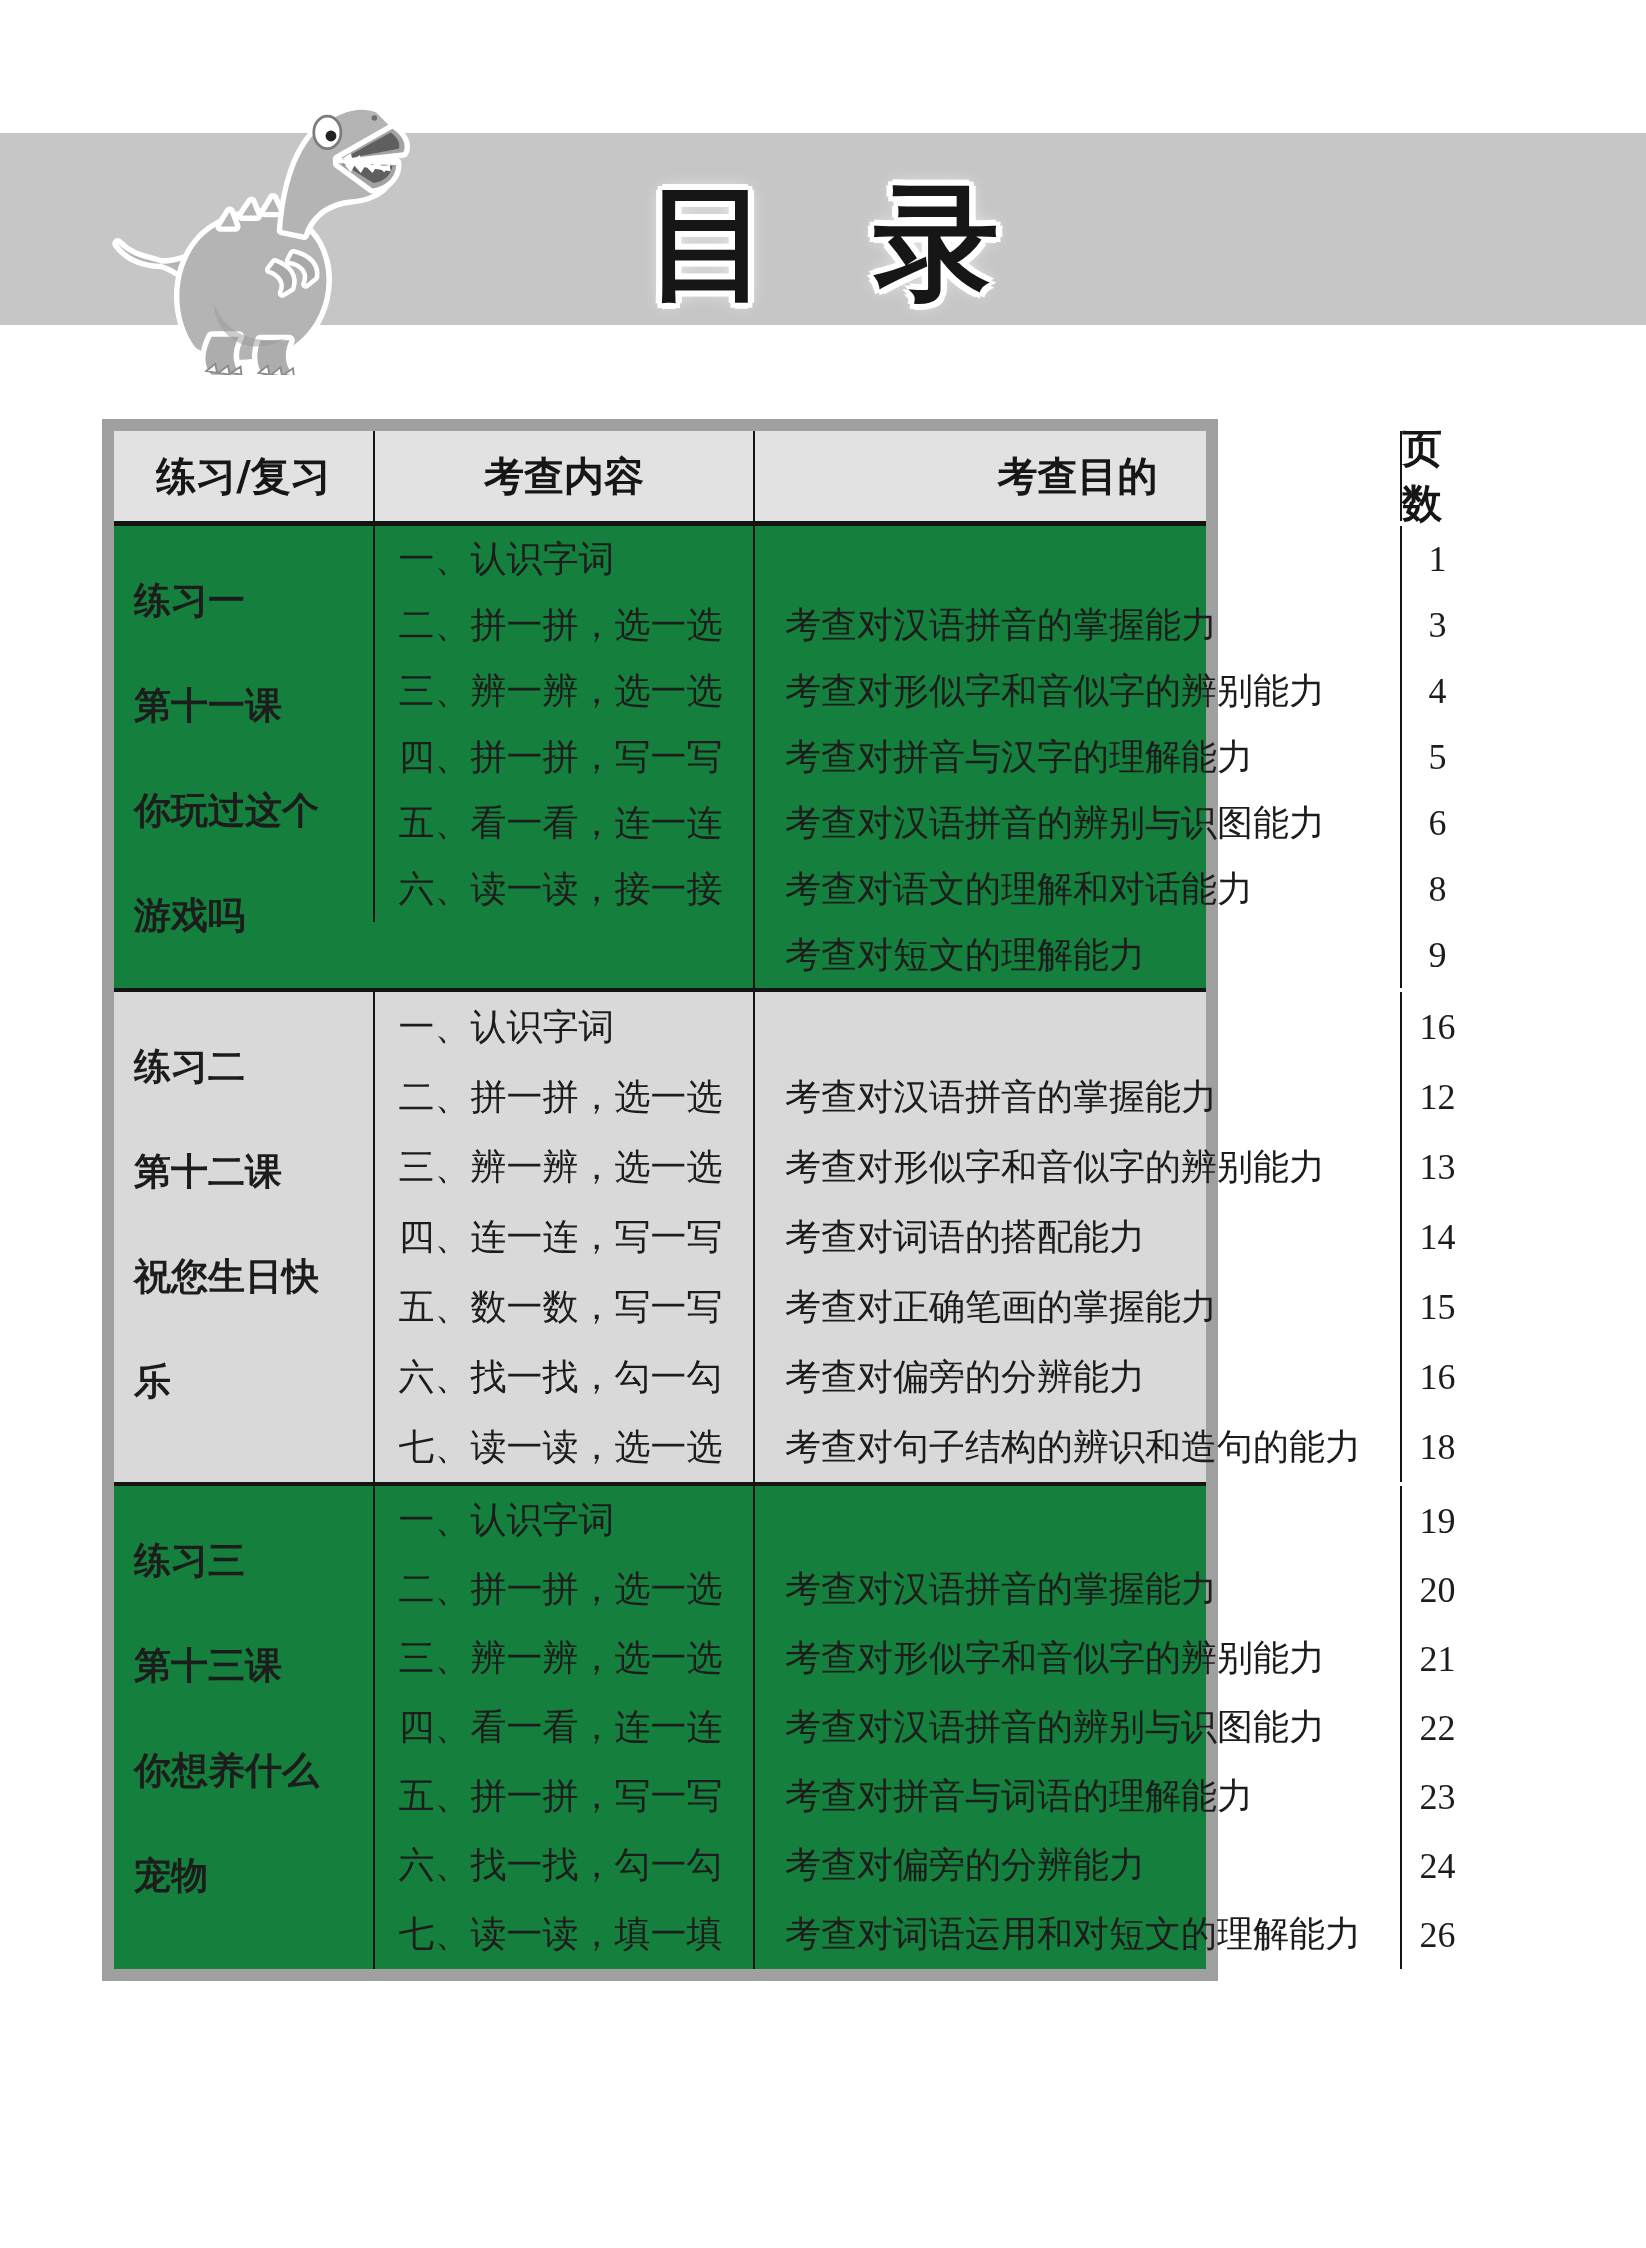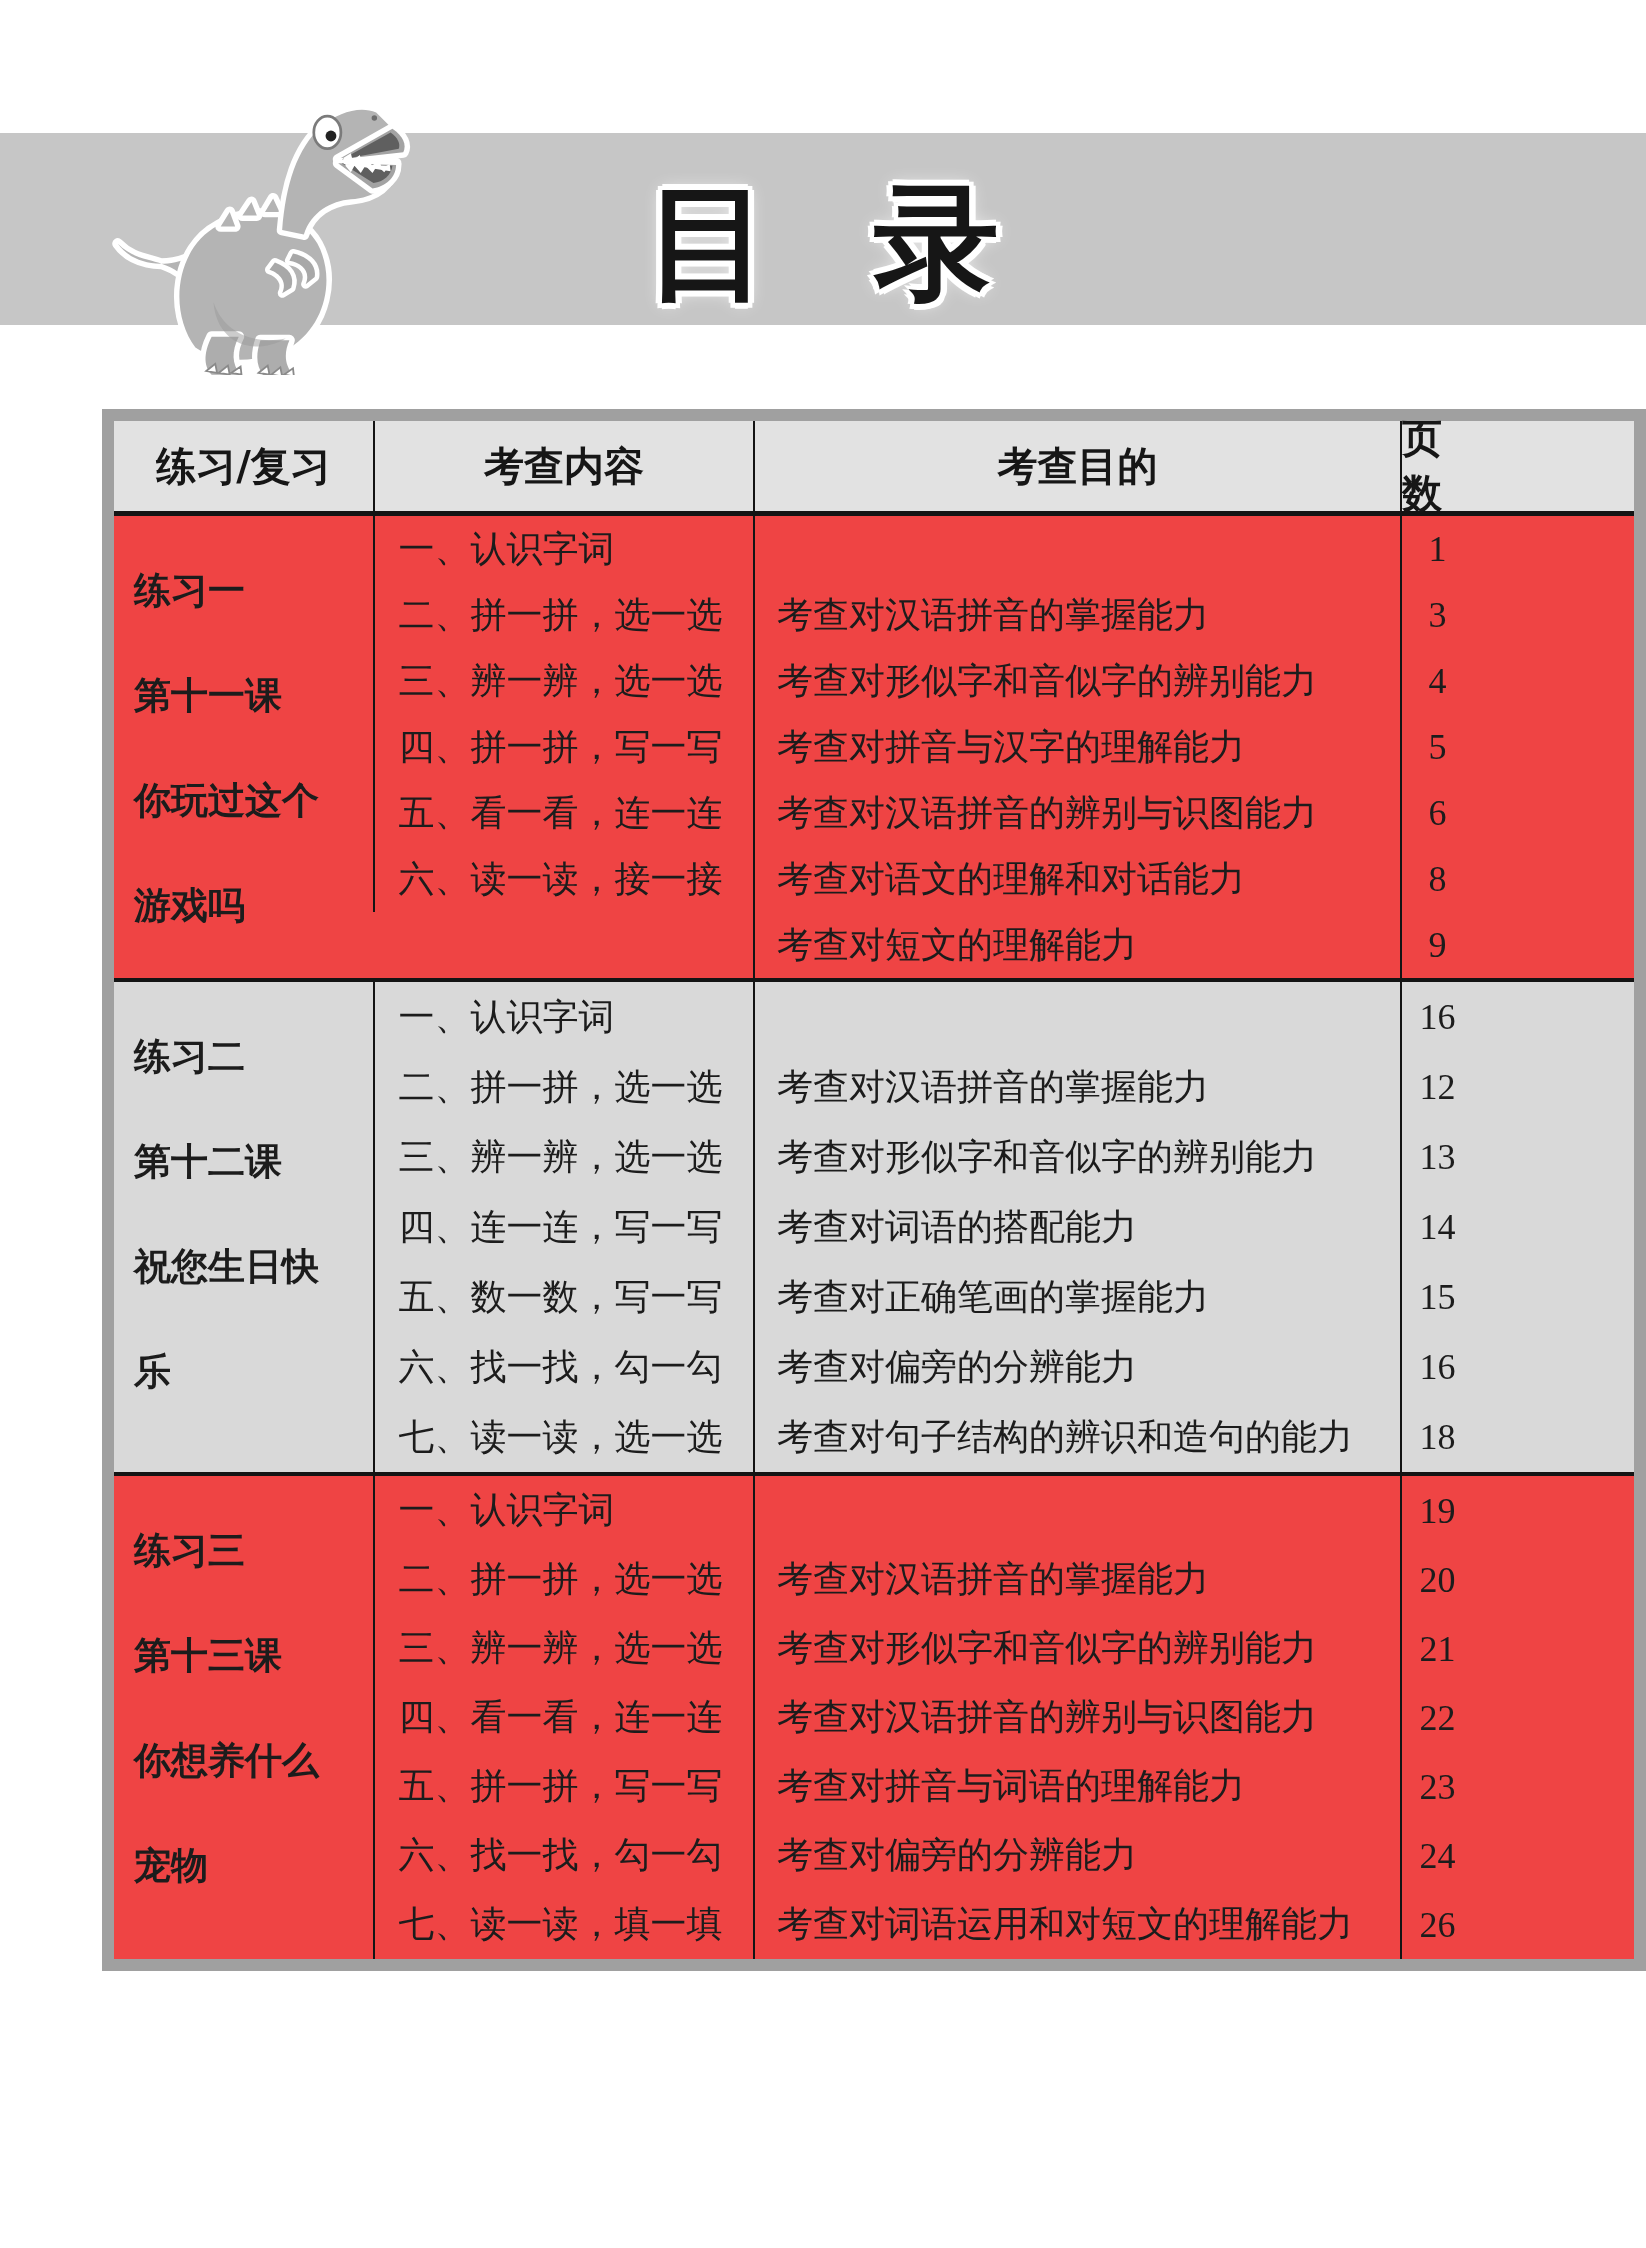--- a/index.html
+++ b/index.html
@@ -25,24 +25,24 @@
     color:#161616;
     text-shadow:
       -6.3px 0 0 #fff, 6.3px 0 0 #fff, 0 -6.3px 0 #fff, 0 6.3px 0 #fff,
       -4.5px -4.5px 0 #fff, 4.5px -4.5px 0 #fff, -4.5px 4.5px 0 #fff, 4.5px 4.5px 0 #fff,
       0 0 18px rgba(255,255,255,.95);
   }
   .dino{position:absolute;left:105px;top:76px;width:329px;height:299px;}
 
   
   .toc-table{
-    position:absolute;left:102px;top:409px;width:1544px;
+    position:absolute;left:102px;top:419px;width:1116px;
     box-sizing:border-box;
     border:12.7px solid #a0a0a0;
-    background:#ef4444;
+    background:#15803d;
   }
   .grid-row{
     display:grid;
     grid-template-columns:259px 380px 647px 73px;
   }
   .thead{
     background:#e2e2e2;
     border-bottom:5.4px solid #141414;
   }
   .th{
@@ -69,21 +69,21 @@
     font-family:"DejaVu Sans","Liberation Sans",sans-serif;
     font-weight:bold;font-size:37px;line-height:105px;color:#1c1c1c;
   }
   .cell{
     box-sizing:border-box;
     display:flex;align-items:center;
     font-size:36px;color:#1c1c1c;
     border-left:2.7px solid #141414;
   }
   .cell.item{grid-column:2;padding-left:23.5px;}
-  .cell.purpose{grid-column:3;padding-left:22px;}
+  .cell.purpose{grid-column:3;padding-left:30px;}
   .cell.page{grid-column:4;justify-content:center;padding-left:0;}
 </style>
 </head>
 <body>
 
 <div class="banner"></div>
 
 <svg class="dino" viewBox="0 0 364 330" xmlns="http://www.w3.org/2000/svg">
   <g stroke="#ffffff" stroke-width="12" stroke-linejoin="round" paint-order="stroke" fill="#b4b4b4">
 

